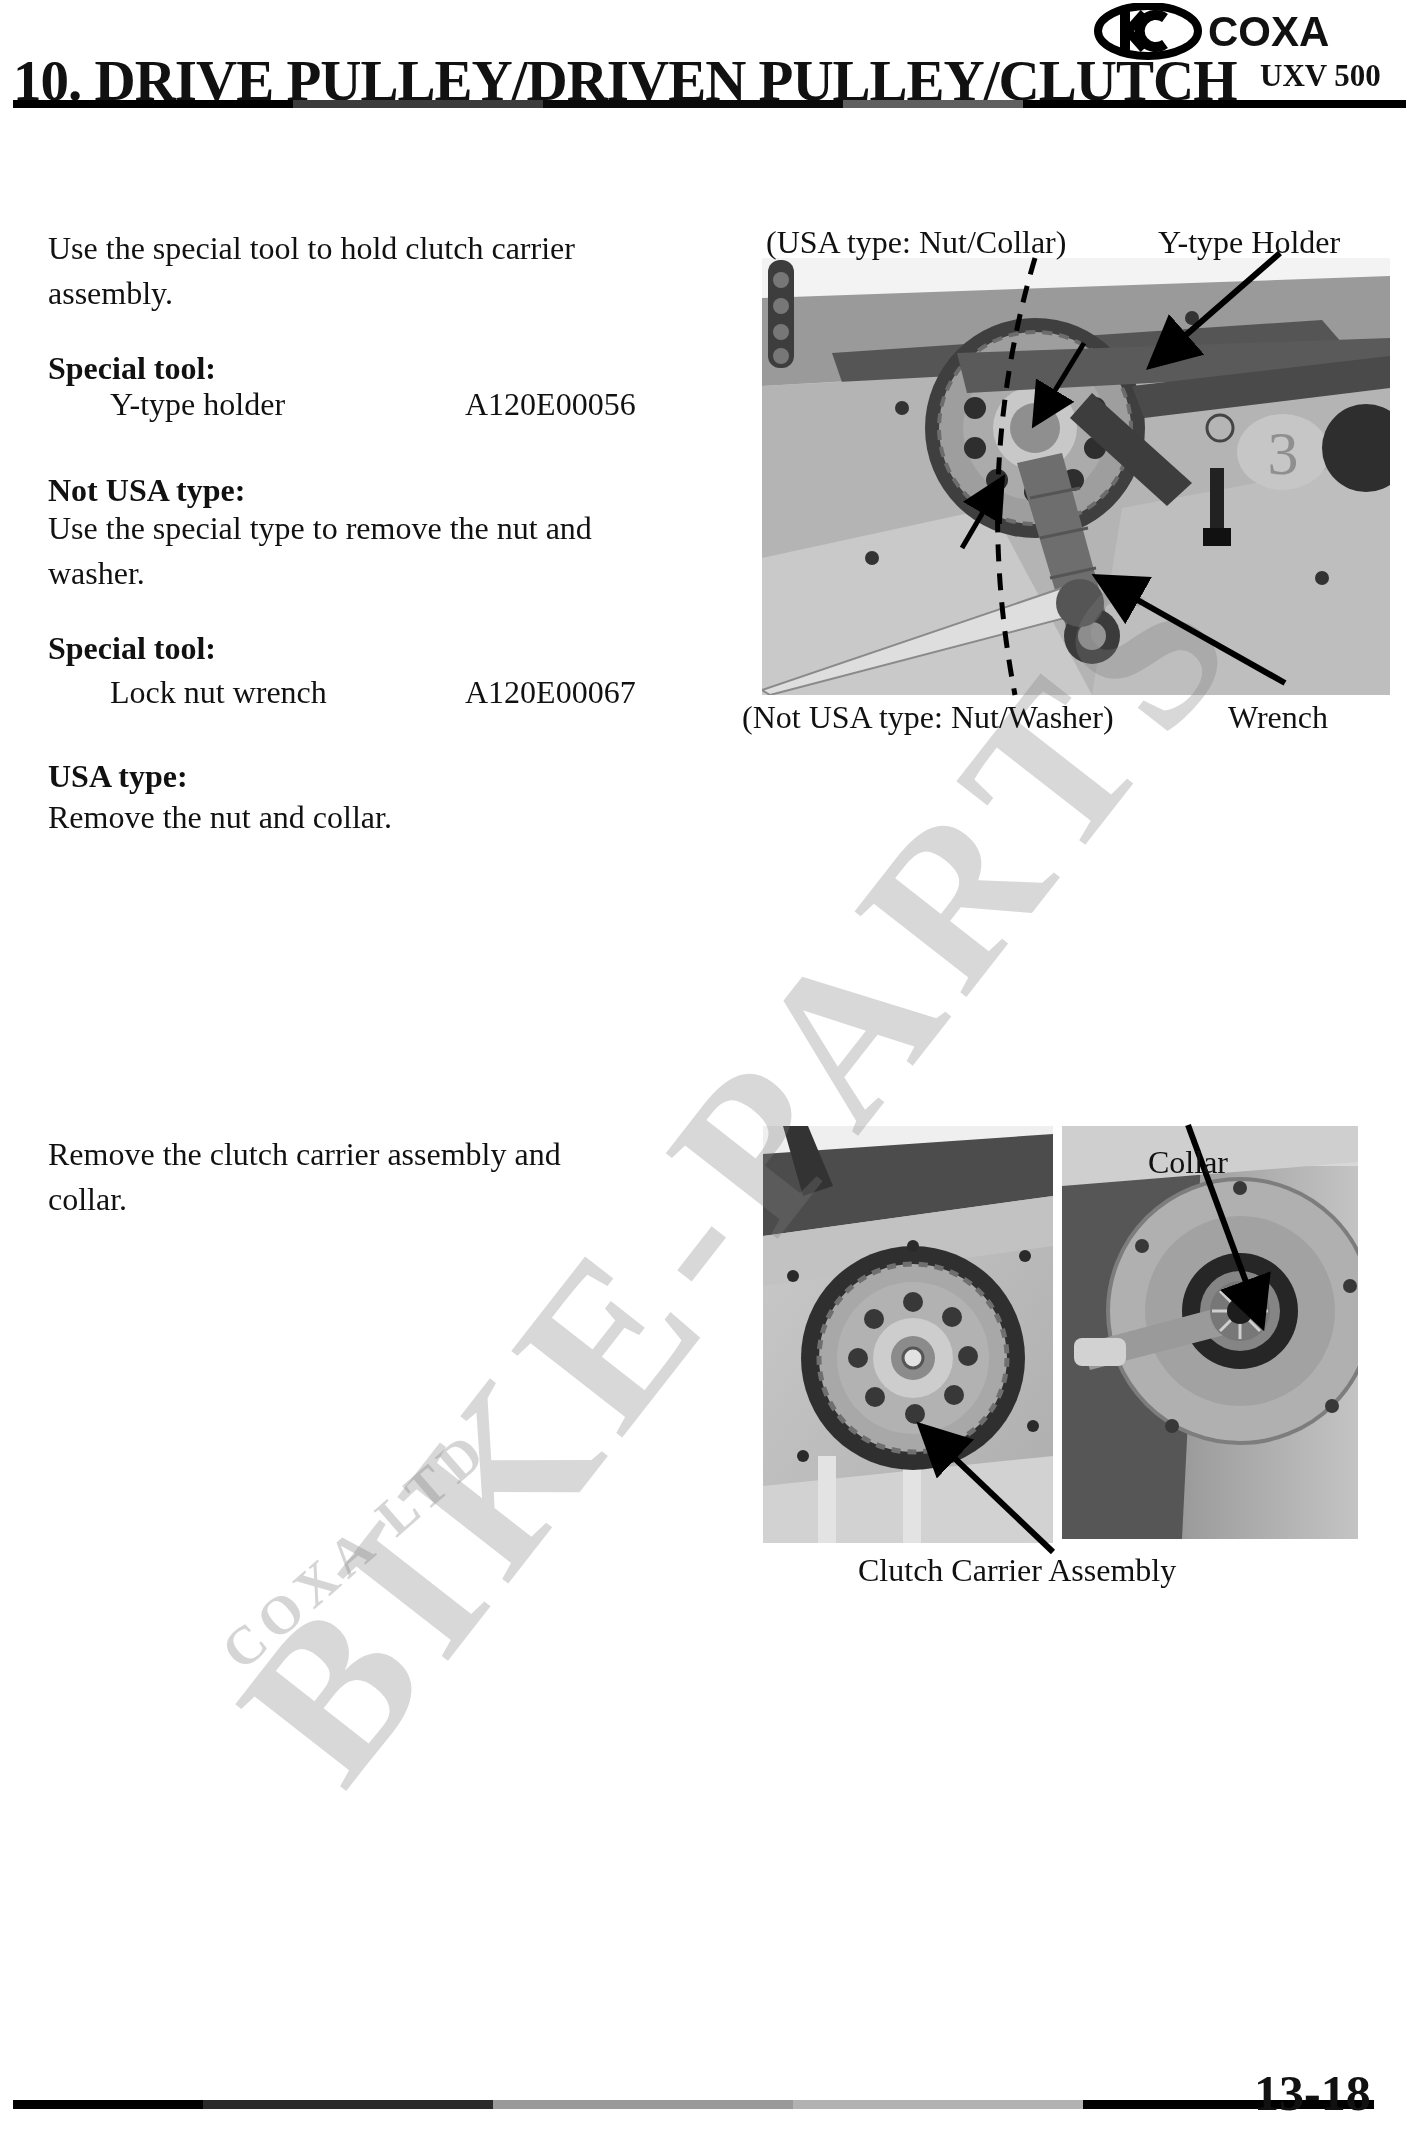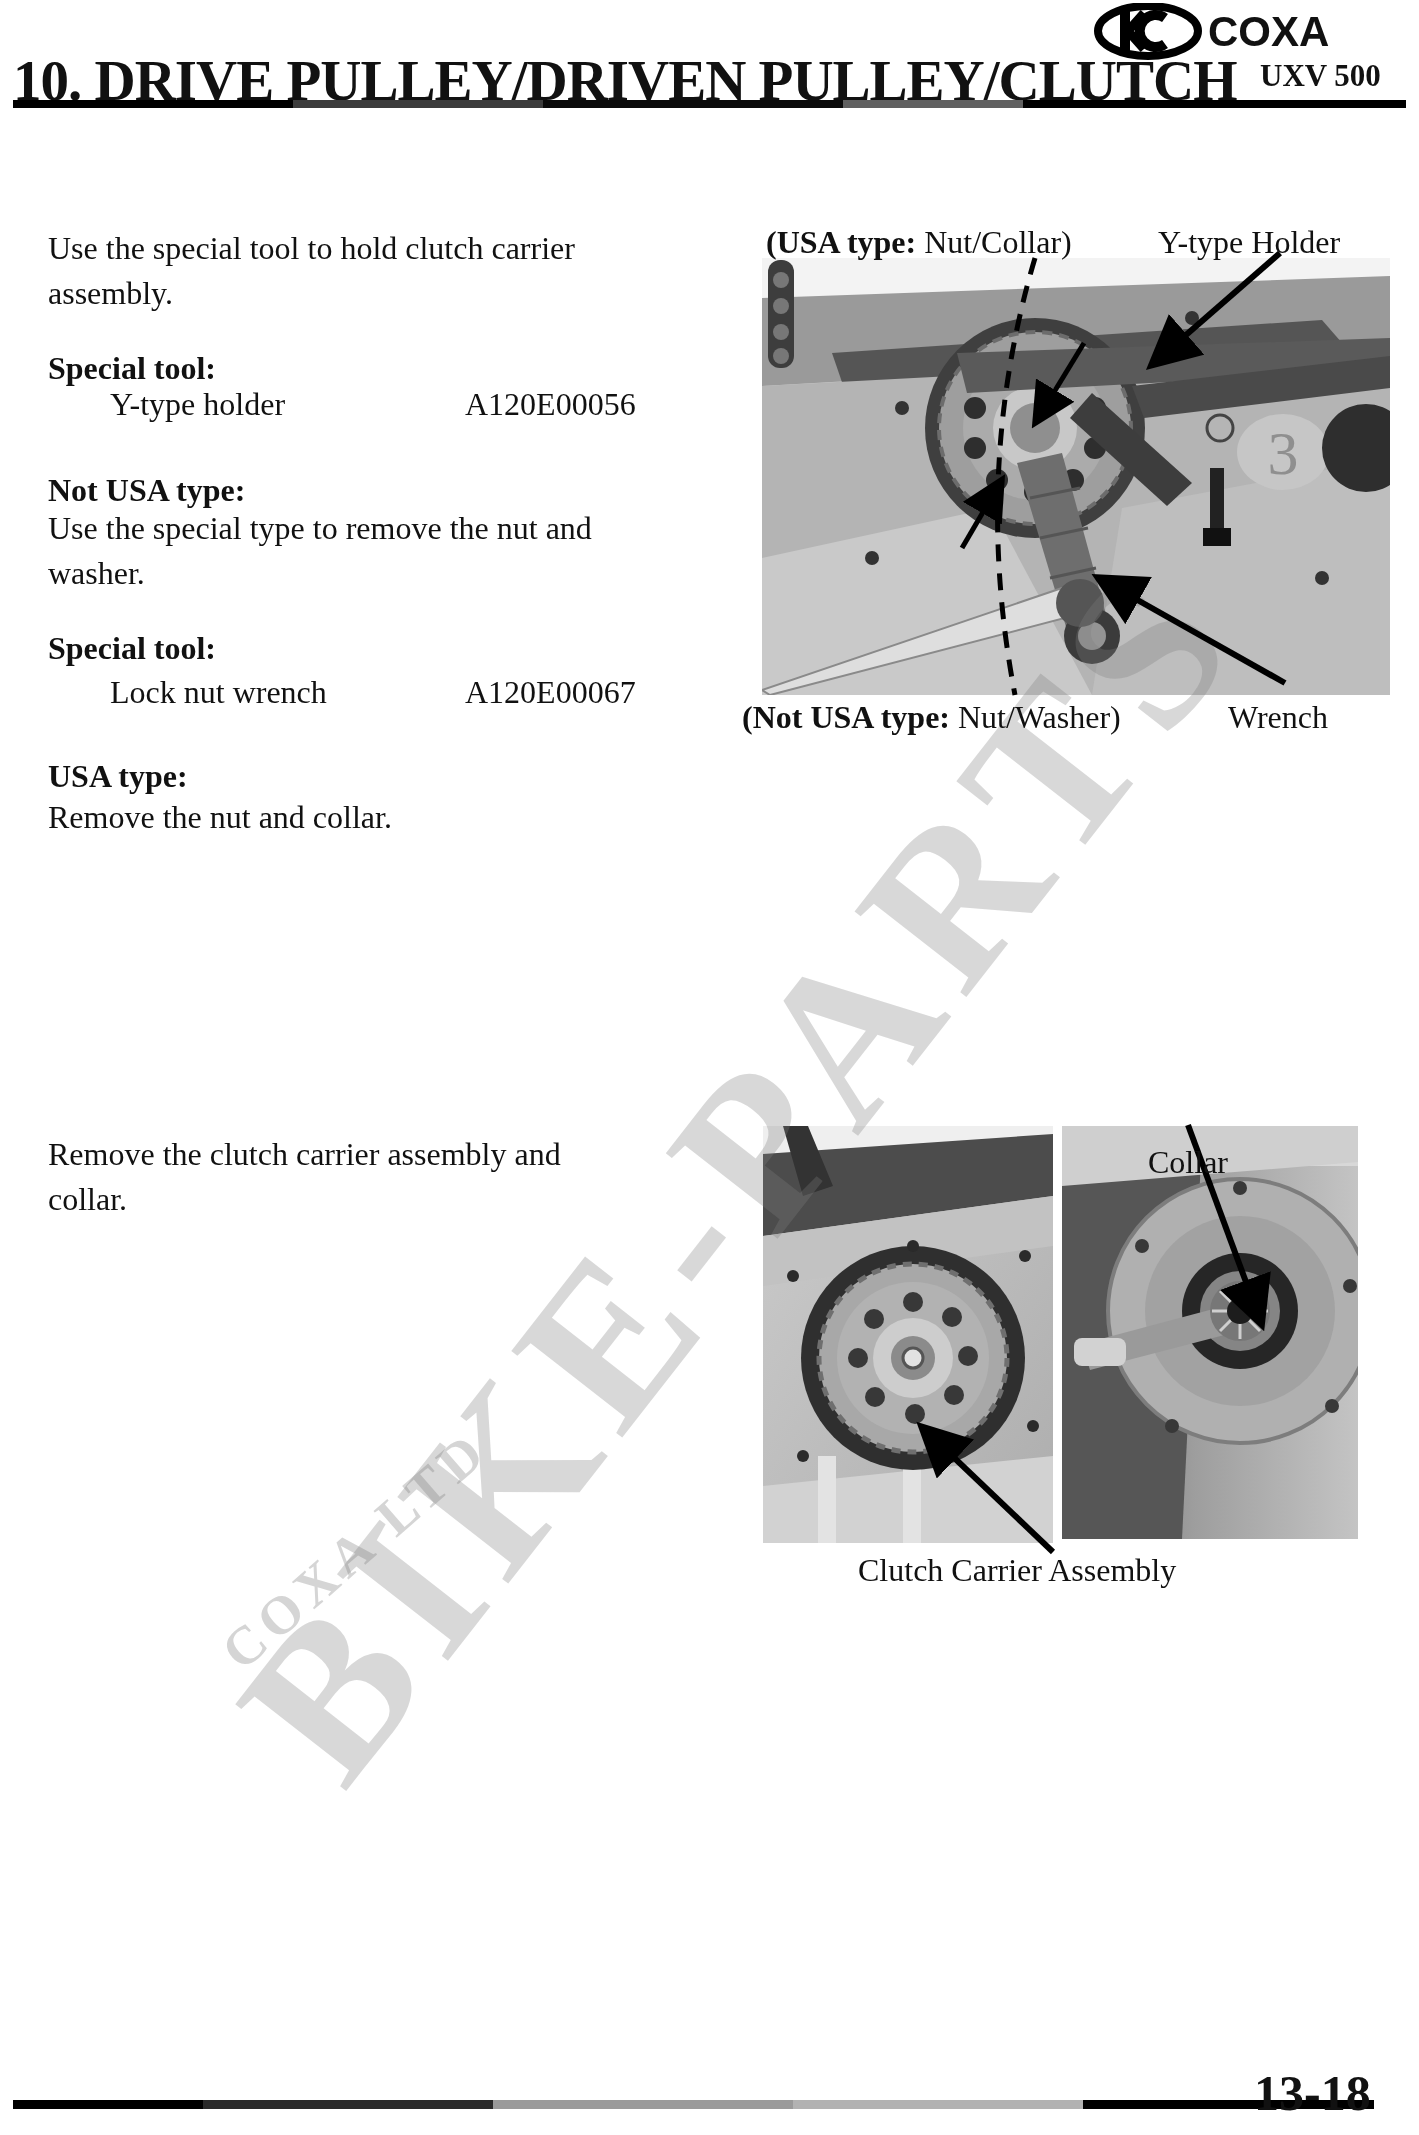--- a/index.html
+++ b/index.html
@@ -22,21 +22,21 @@
   .footer-rule{left:13px;top:2100px;width:1361px;height:9px;display:flex;z-index:6;}
   .rule-seg{height:100%;}
   .page-number{left:1254px;top:2064px;font-size:50px;font-weight:bold;z-index:7;}
   
   .para{left:48px;font-size:32px;line-height:45px;white-space:pre-line;z-index:5;}
   .heading{left:48px;font-size:32px;font-weight:bold;z-index:5;}
   .tool-name{left:110px;font-size:32px;z-index:5;}
   .tool-code{left:465px;font-size:32px;z-index:5;}
   
   .fig-label{font-size:32px;white-space:nowrap;z-index:5;}
-  .fig-label b{font-weight:bold;}
+  .fig-label b{font-weight:normal;}
   
   .photo{z-index:1;}
   .photo svg{display:block;width:100%;height:100%;}
   .overlay{z-index:3;pointer-events:none;}
   
   .watermark-main{
     left:740px;top:1170px;transform:translate(-50%,-50%) rotate(-52deg);
     font-size:215px;font-weight:bold;letter-spacing:18px;color:rgba(125,125,125,0.30);
     white-space:nowrap;z-index:2;
   }

